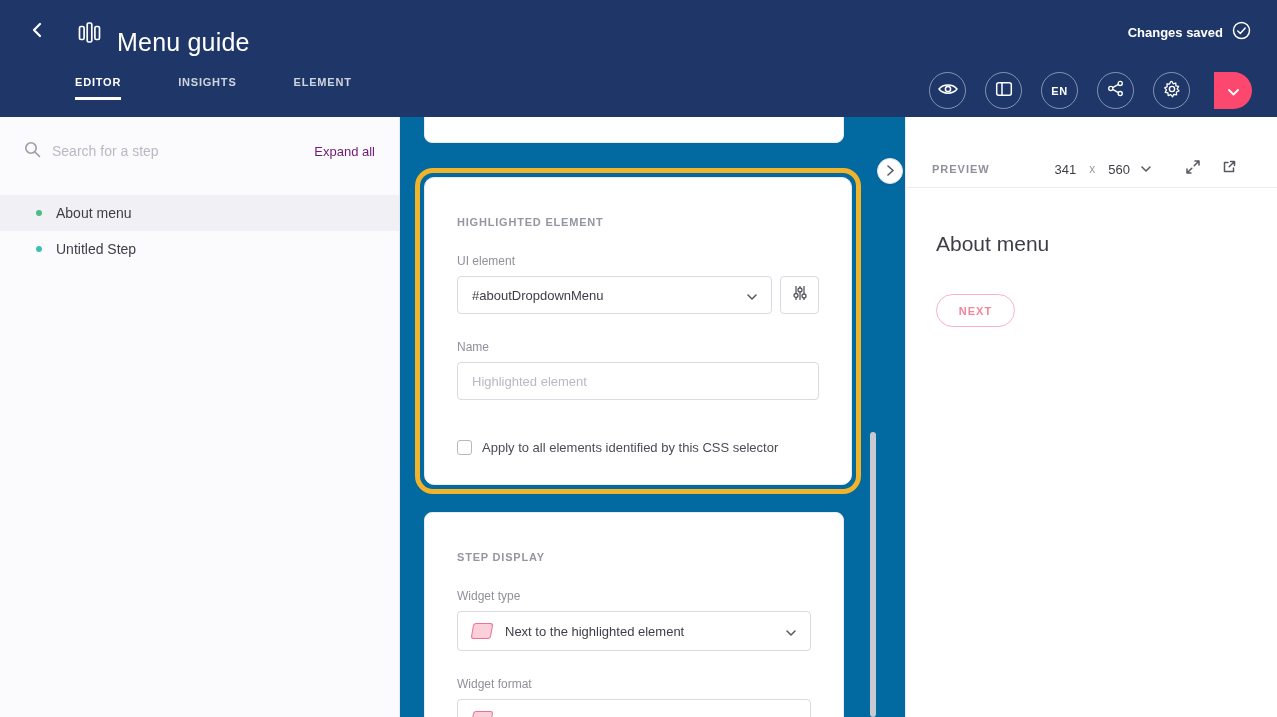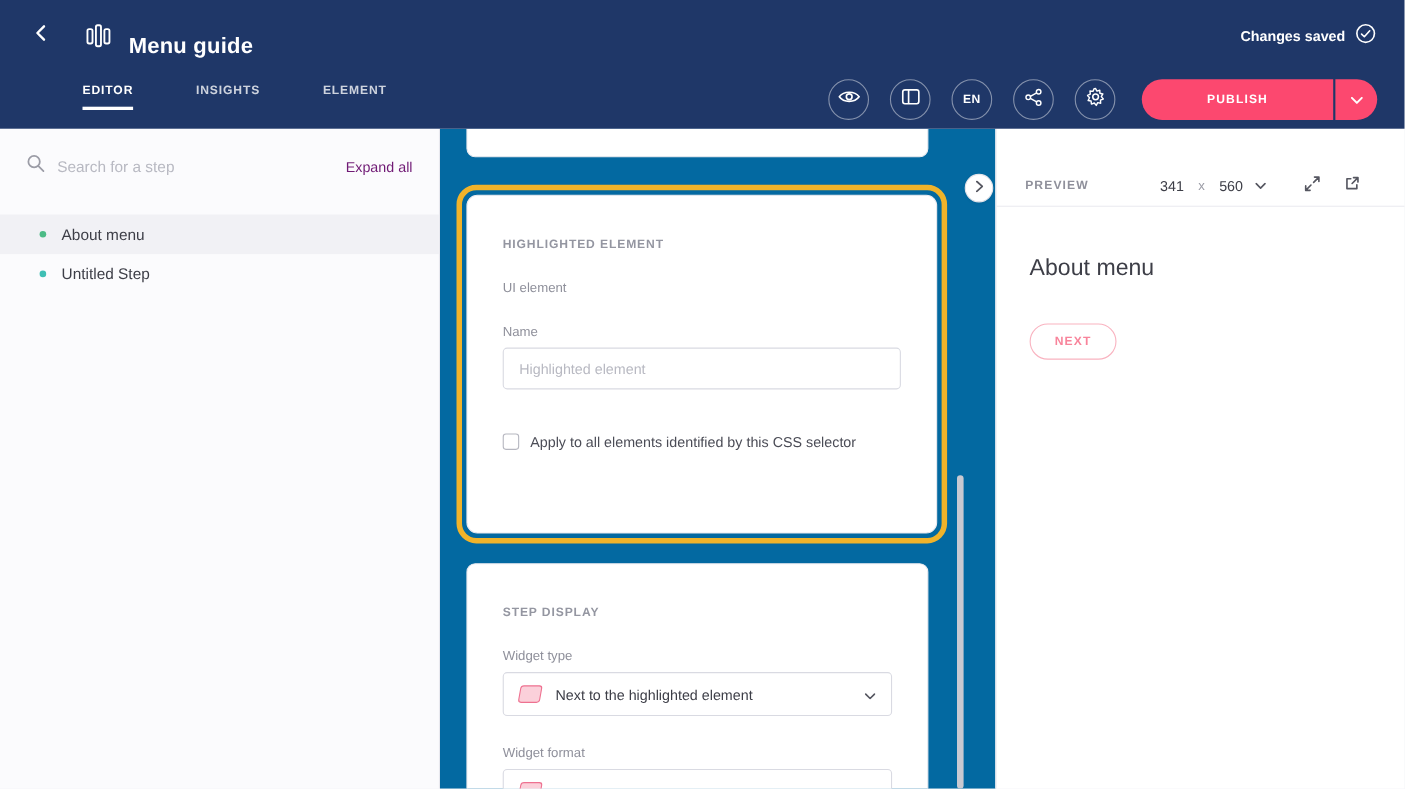--- a/index.html
+++ b/index.html
@@ -6,21 +6,21 @@
   html,body { width:1277px; height:717px; overflow:hidden; }
   body {
     font-family:"Liberation Sans","DejaVu Sans",sans-serif;
     background:#f4f5f8; position:relative; color:#3d3e47;
   }
   
   .app-header { position:absolute; top:0; left:0; width:1277px; height:117px; background:#1f3768; z-index:10; }
   .header-top { height:64px; display:flex; align-items:center; padding:0 26px 0 24px; }
   .back-btn { width:28px; height:28px; display:flex; align-items:center; justify-content:center; cursor:pointer; }
   .logo { margin-left:24px; display:flex; align-items:center; }
-  .app-title { margin-left:14px; color:#fff; font-size:20px; font-weight:700; letter-spacing:.2px;margin-top:20px; }
+  .app-title { margin-left:14px; color:#fff; font-size:25px; font-weight:400; letter-spacing:.2px;margin-top:20px; }
   .changes-saved { margin-left:auto; display:flex; align-items:center; gap:9px; color:#fff; font-size:13px; font-weight:bold; }
   .header-nav { height:53px; display:flex; align-items:center; padding:0 25px 0 75px; }
   .tabs { display:flex; gap:57px; height:100%; align-items:flex-start; padding-top:12px; }
   .tab { color:rgba(255,255,255,.78); font-size:11px; font-weight:bold; letter-spacing:.8px; padding-bottom:9px; border-bottom:3px solid transparent; cursor:pointer; }
   .tab.active { color:#fff; border-bottom-color:#fff; }
   .nav-icons { margin-left:auto; display:flex; gap:19px; align-items:center; }
   .icon-circle { width:37px; height:37px; border-radius:50%; border:1.5px solid rgba(255,255,255,.45); display:flex; align-items:center; justify-content:center; color:#fff; cursor:pointer; }
   .lang-btn { font-size:11px; font-weight:bold; letter-spacing:.5px; }
   .build-btn { margin-left:18px; height:37px; padding:0 27px; border:1.5px solid rgba(255,255,255,.9); border-radius:19px; color:#fff; font-size:11px; font-weight:bold; letter-spacing:.6px; display:flex; align-items:center; background:transparent; cursor:pointer; }
   .publish-group { margin-left:24px; display:flex; gap:2px; }
@@ -142,21 +142,20 @@
       <div class="icon-circle">
         <span>
           <svg width="18" height="18" viewBox="0 0 18 18">
               <circle cx="9" cy="9" r="2.6" fill="none" stroke="#fff" stroke-width="1.4"></circle>
               <path d="M9 1.5 L10.2 3.8 L12.8 3 L12.9 5.8 L15.6 6.4 L14.2 8.8 L16 11 L13.4 12 L13.6 14.8 L10.9 14.3 L9.6 16.8 L7.8 14.6 L5.2 15.6 L4.9 12.8 L2.2 12.4 L3.5 9.9 L1.7 7.8 L4.2 6.6 L3.9 3.8 L6.6 4.1 L7.7 1.6 Z" fill="none" stroke="#fff" stroke-width="1.3" stroke-linejoin="round"></path>
             </svg>
         </span>
       </div>
     </div>
     <div class="publish-group">
-      <div class="publish-main">PUBLISH</div>
       <div class="publish-caret">
         <span>
           <svg width="11" height="7" viewBox="0 0 11 7">
               <polyline points="1,1 5.5,5.5 10,1" fill="none" stroke="#fff" stroke-width="1.8" stroke-linecap="round" stroke-linejoin="round"></polyline>
             </svg>
         </span>
       </div>
     </div>
   </div>
 </div>
@@ -184,20 +183,42 @@
   </div>
 </div>
 
 <div class="main-area">
   <div class="card card-partial"></div>
 
   <div class="highlight-ring">
     <div class="card highlight-card">
       <div class="section-title">HIGHLIGHTED ELEMENT</div>
       <div class="field-label">UI element</div>
+      <div class="select-row">
+        <div class="select">
+          <span>#aboutDropdownMenu</span>
+          <span class="caret">
+            <svg width="10" height="6" viewBox="0 0 10 6">
+                <polyline points="1,1 5,5 9,1" fill="none" stroke="#565761" stroke-width="1.5" stroke-linecap="round" stroke-linejoin="round"></polyline>
+              </svg>
+          </span>
+        </div>
+        <div class="sliders-btn">
+          <span>
+            <svg width="16" height="16" viewBox="0 0 16 16">
+                <line x1="4" y1="1" x2="4" y2="15" stroke="#565761" stroke-width="1.3"></line>
+                <line x1="8" y1="1" x2="8" y2="15" stroke="#565761" stroke-width="1.3"></line>
+                <line x1="12" y1="1" x2="12" y2="15" stroke="#565761" stroke-width="1.3"></line>
+                <circle cx="4" cy="10.5" r="2" fill="#fff" stroke="#565761" stroke-width="1.3"></circle>
+                <circle cx="8" cy="5" r="2" fill="#fff" stroke="#565761" stroke-width="1.3"></circle>
+                <circle cx="12" cy="11" r="2" fill="#fff" stroke="#565761" stroke-width="1.3"></circle>
+              </svg>
+          </span>
+        </div>
+      </div>
       <div class="field-label">Name</div>
       <input class="text-input" placeholder="Highlighted element" style="">
       <div class="checkbox-row">
         <input type="checkbox" class="checkbox" style="">
         <span class="checkbox-label">Apply to all elements identified by this CSS selector</span>
       </div>
     </div>
   </div>
 
   <div class="card step-card">

